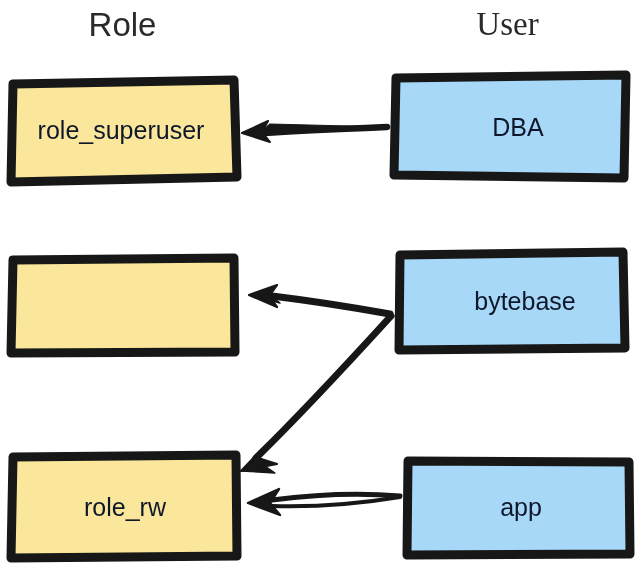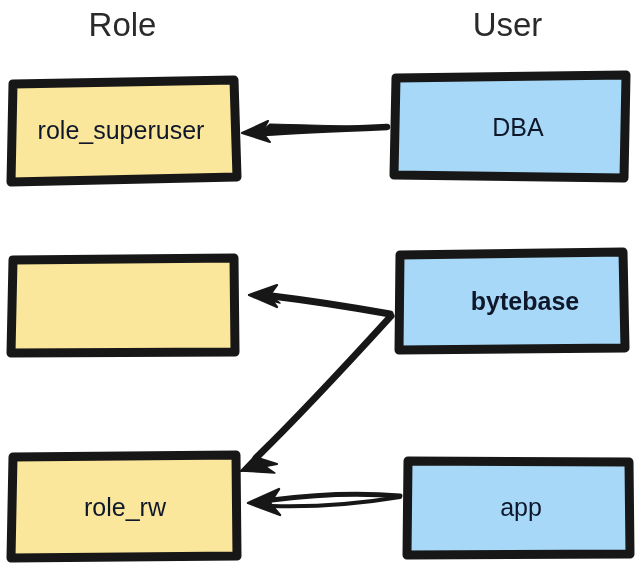--- a/index.html
+++ b/index.html
@@ -23,21 +23,21 @@
   .column-header {
     position: absolute;
     font-size: 33px;
     font-weight: 400;
     color: #2a2a2a;
     letter-spacing: 0px;
     text-align: center;
     white-space: nowrap;
   }
   #header-role  { left: 40px;  top: 6px;  width: 165px; }
-  #header-user  { left: 425px; top: 6px;  width: 165px; }
+  #header-user  { left: 425px; top: 6px;  width: 165px; font-family: Liberation Serif, serif; }
 
   .node {
     position: absolute;
     display: flex;
     align-items: center;
     justify-content: center;
   }
   .node-label {
     position: relative;
     z-index: 3;
@@ -60,21 +60,21 @@
   #node-dba            { left: 388px; top: 71px;  width: 244px; height: 113px; }
   #node-role-migration { left: 4px;   top: 253px; width: 234px; height: 105px; }
   #node-bytebase       { left: 393px; top: 248px; width: 236px; height: 107px; }
   #node-role-rw        { left: 6px;   top: 451px; width: 234px; height: 112px; }
   #node-app            { left: 401px; top: 456px; width: 234px; height: 103px; }
 
   #node-role-superuser .node-label { margin-left: -2px; }
   #node-role-migration .node-label { margin-left: -2px; }
   #node-role-rw        .node-label { margin-left: 4px; }
   #node-dba            .node-label { margin-left: 16px; }
-  #node-bytebase       .node-label { margin-left: 28px; font-weight: bold; }
+  #node-bytebase       .node-label { margin-left: 28px; }
   #node-app            .node-label { margin-left: 6px; text-align: right; }
 
   #edge-layer {
     position: absolute;
     left: 0;
     top: 0;
     width: 639px;
     height: 567px;
     z-index: 2;
     pointer-events: none;

